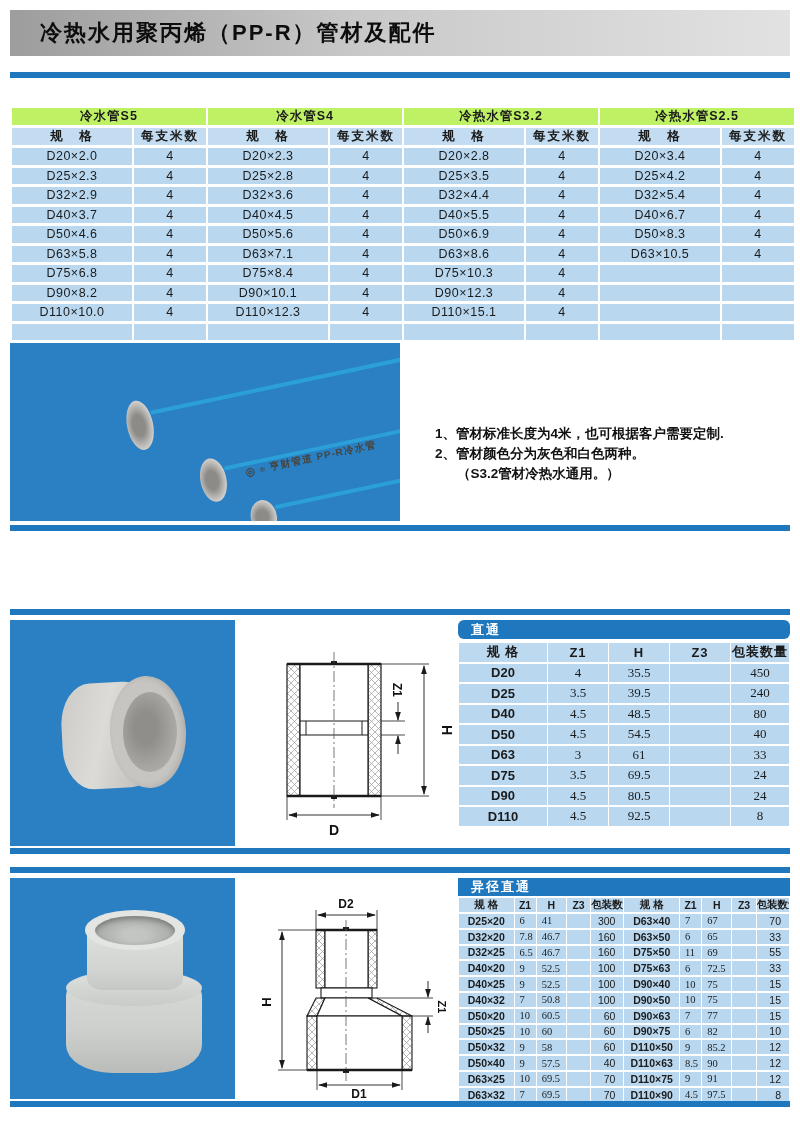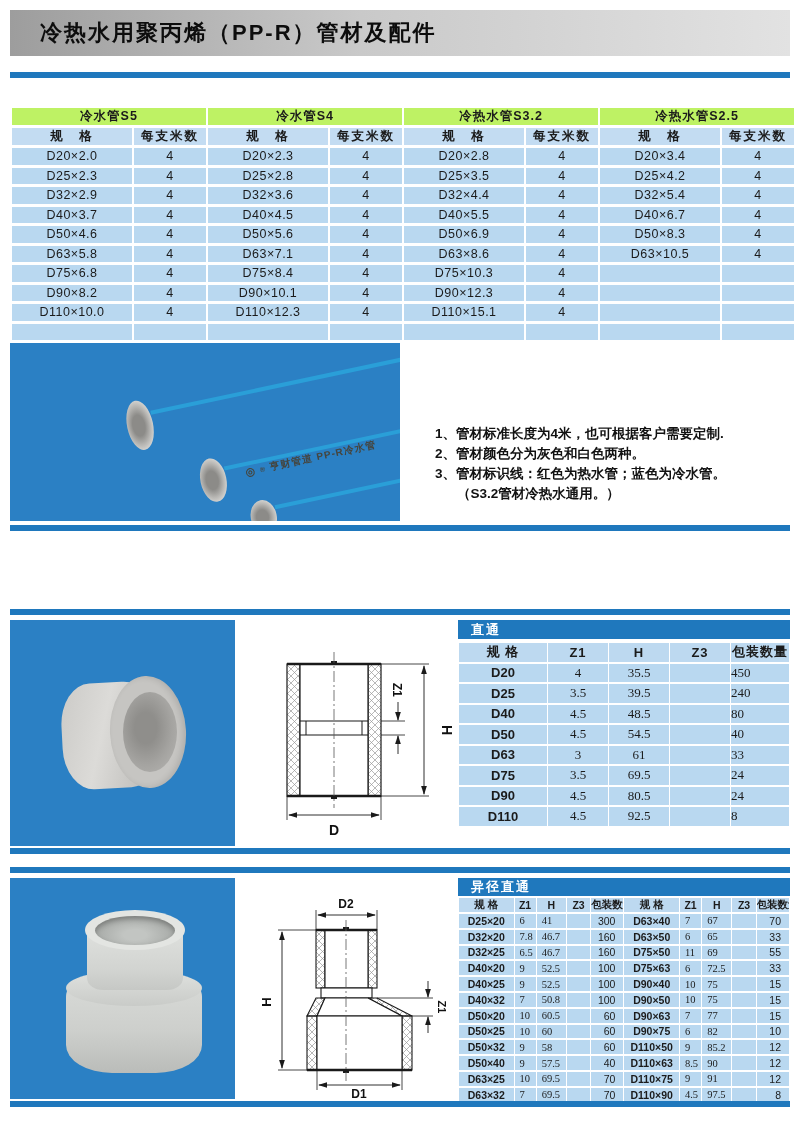--- a/index.html
+++ b/index.html
@@ -31,21 +31,21 @@
   
   .photo-panel { position:absolute; background:#2b80c4; overflow:hidden; }
   .diagram-panel { position:absolute; background:#fff; }
 
   
   .tbl2 { position:absolute; left:458px; top:641px; width:332px; border-spacing:1px 2px; }
   .tbl2 th, .tbl2 td { height:18.5px; font-size:13px; }
   .tbl2 th { font-weight:bold; letter-spacing:1px; background:#bdd9f0; }
   .tbl2 td:nth-child(n+2) { font-family:"Liberation Serif", serif; }
   .tbl2 td:first-child { font-weight:600; }
-  .tbl2 td:nth-child(5) { text-align:left; padding-right:0; }
+  .tbl2 td:nth-child(5) { text-align:center; padding-right:0; }
 
   
   .tbl3 { position:absolute; left:458px; top:896px; width:332px; border-spacing:1px 2px; }
   .tbl3 th, .tbl3 td { height:13.8px; font-size:10.5px; }
   .tbl3 th { font-weight:bold; background:#bdd9f0; }
   .tbl3 td:first-child, .tbl3 td:nth-child(6) { font-weight:600; }
   .tbl3 td:nth-child(2), .tbl3 td:nth-child(3), .tbl3 td:nth-child(4),
   .tbl3 td:nth-child(7), .tbl3 td:nth-child(8), .tbl3 td:nth-child(9)
     { font-family:"Liberation Serif", serif; text-align:left; padding-left:5px; }
   .tbl3 td:nth-child(5), .tbl3 td:nth-child(10) { text-align:right; padding-right:8px; }
@@ -251,21 +251,20 @@
         <span>亨财管道  PP-R冷水管</span>
       </span>
     </div>
     <div class="pipe" style="left:243px; top:138px; width:180px; height:38px;"></div>
   </div>
 
   <div class="notes">
 
   <div class="note-line">1、管材标准长度为4米，也可根据客户需要定制.</div>
       <div class="note-line">2、管材颜色分为灰色和白色两种。</div>
-      <div class="note-line">3、管材标识线：红色为热水管；蓝色为冷水管。</div>
       <div class="note-line">（S3.2管材冷热水通用。）</div>
     </div>
 
   <div class="hbar" style="top:525px;"></div>
 
   <div class="hbar" style="top:609px;"></div>
 
   <div class="photo-panel" style="left:10px; top:620px; width:225px; height:226px;">
     <div class="c1-body"></div>
     <div class="c1-face"></div>
@@ -310,21 +309,21 @@
       <line x1="163" y1="134" x2="163" y2="116" stroke="#1a1a1a" stroke-width="0.9" marker-end="url(#arr1)"></line>
       <text x="158" y="70" font-size="12" transform="rotate(90 158 70)" text-anchor="middle">Z1</text>
 
       <line x1="52" y1="176" x2="52" y2="200" stroke="#1a1a1a" stroke-width="0.8"></line>
       <line x1="146" y1="176" x2="146" y2="200" stroke="#1a1a1a" stroke-width="0.8"></line>
       <line x1="54" y1="195" x2="144" y2="195" stroke="#1a1a1a" stroke-width="0.9" marker-start="url(#arr1)" marker-end="url(#arr1)"></line>
       <text x="99" y="215" font-size="14" text-anchor="middle">D</text>
     </svg>
   </div>
 
-  <div class="band" style="left:458px; top:620px; width:332px; height:19px;">
+  <div class="band" style="left:458px; top:620px; width:332px; height:19px;border-radius:6px;">
     <span>直通</span>
   </div>
 
   <table class="tbl2">
     <colgroup>
       <col style="width:88px">
         <col style="width:60px">
         <col style="width:60px">
         <col style="width:60px">
         <col style="width:58px">

